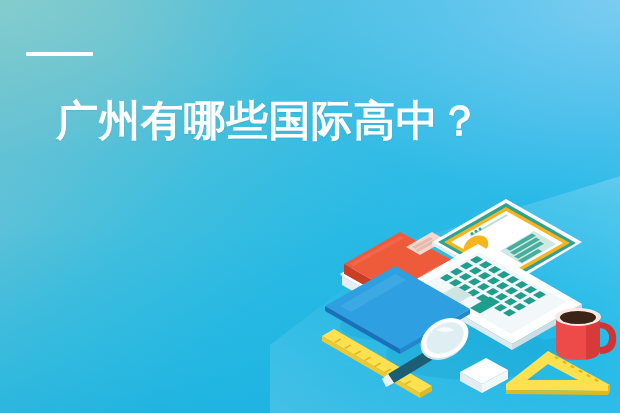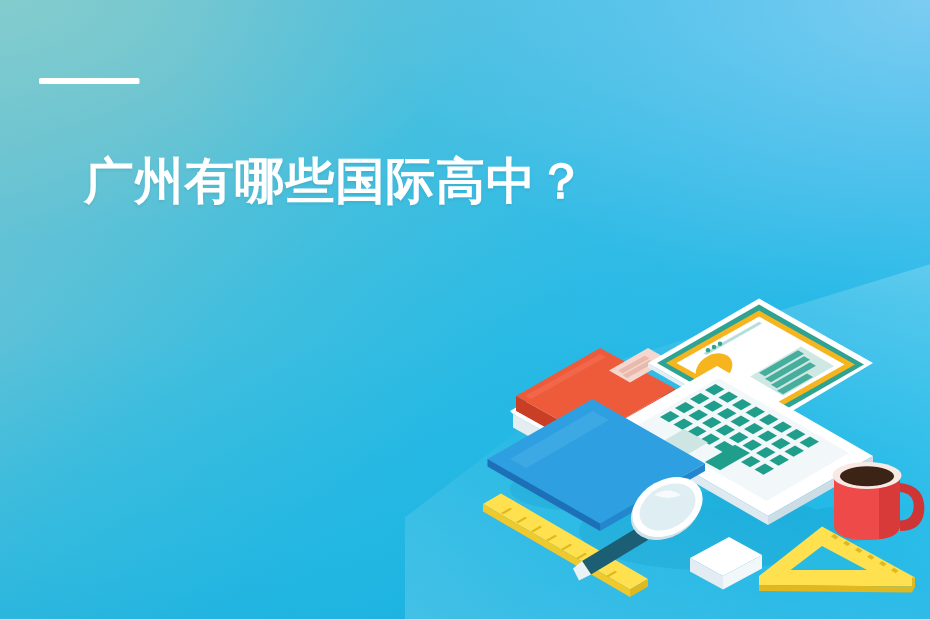--- a/index.html
+++ b/index.html
@@ -75,21 +75,21 @@
     width: 67px;
     height: 4px;
     background: #ffffff;
     border-radius: 1px;
   }
   .title {
     position: absolute;
     left: 56px;
     top: 101px;
     margin: 0;
-    font-size: 33px;
+    font-size: 42px;
     line-height: 40px;
     font-weight: 700;
     color: #ffffff;
     letter-spacing: 0.5px;
     white-space: nowrap;
     text-shadow: 0 1px 2px rgba(0,80,110,0.10);
   }
   
   .illustration {
     position: absolute;

